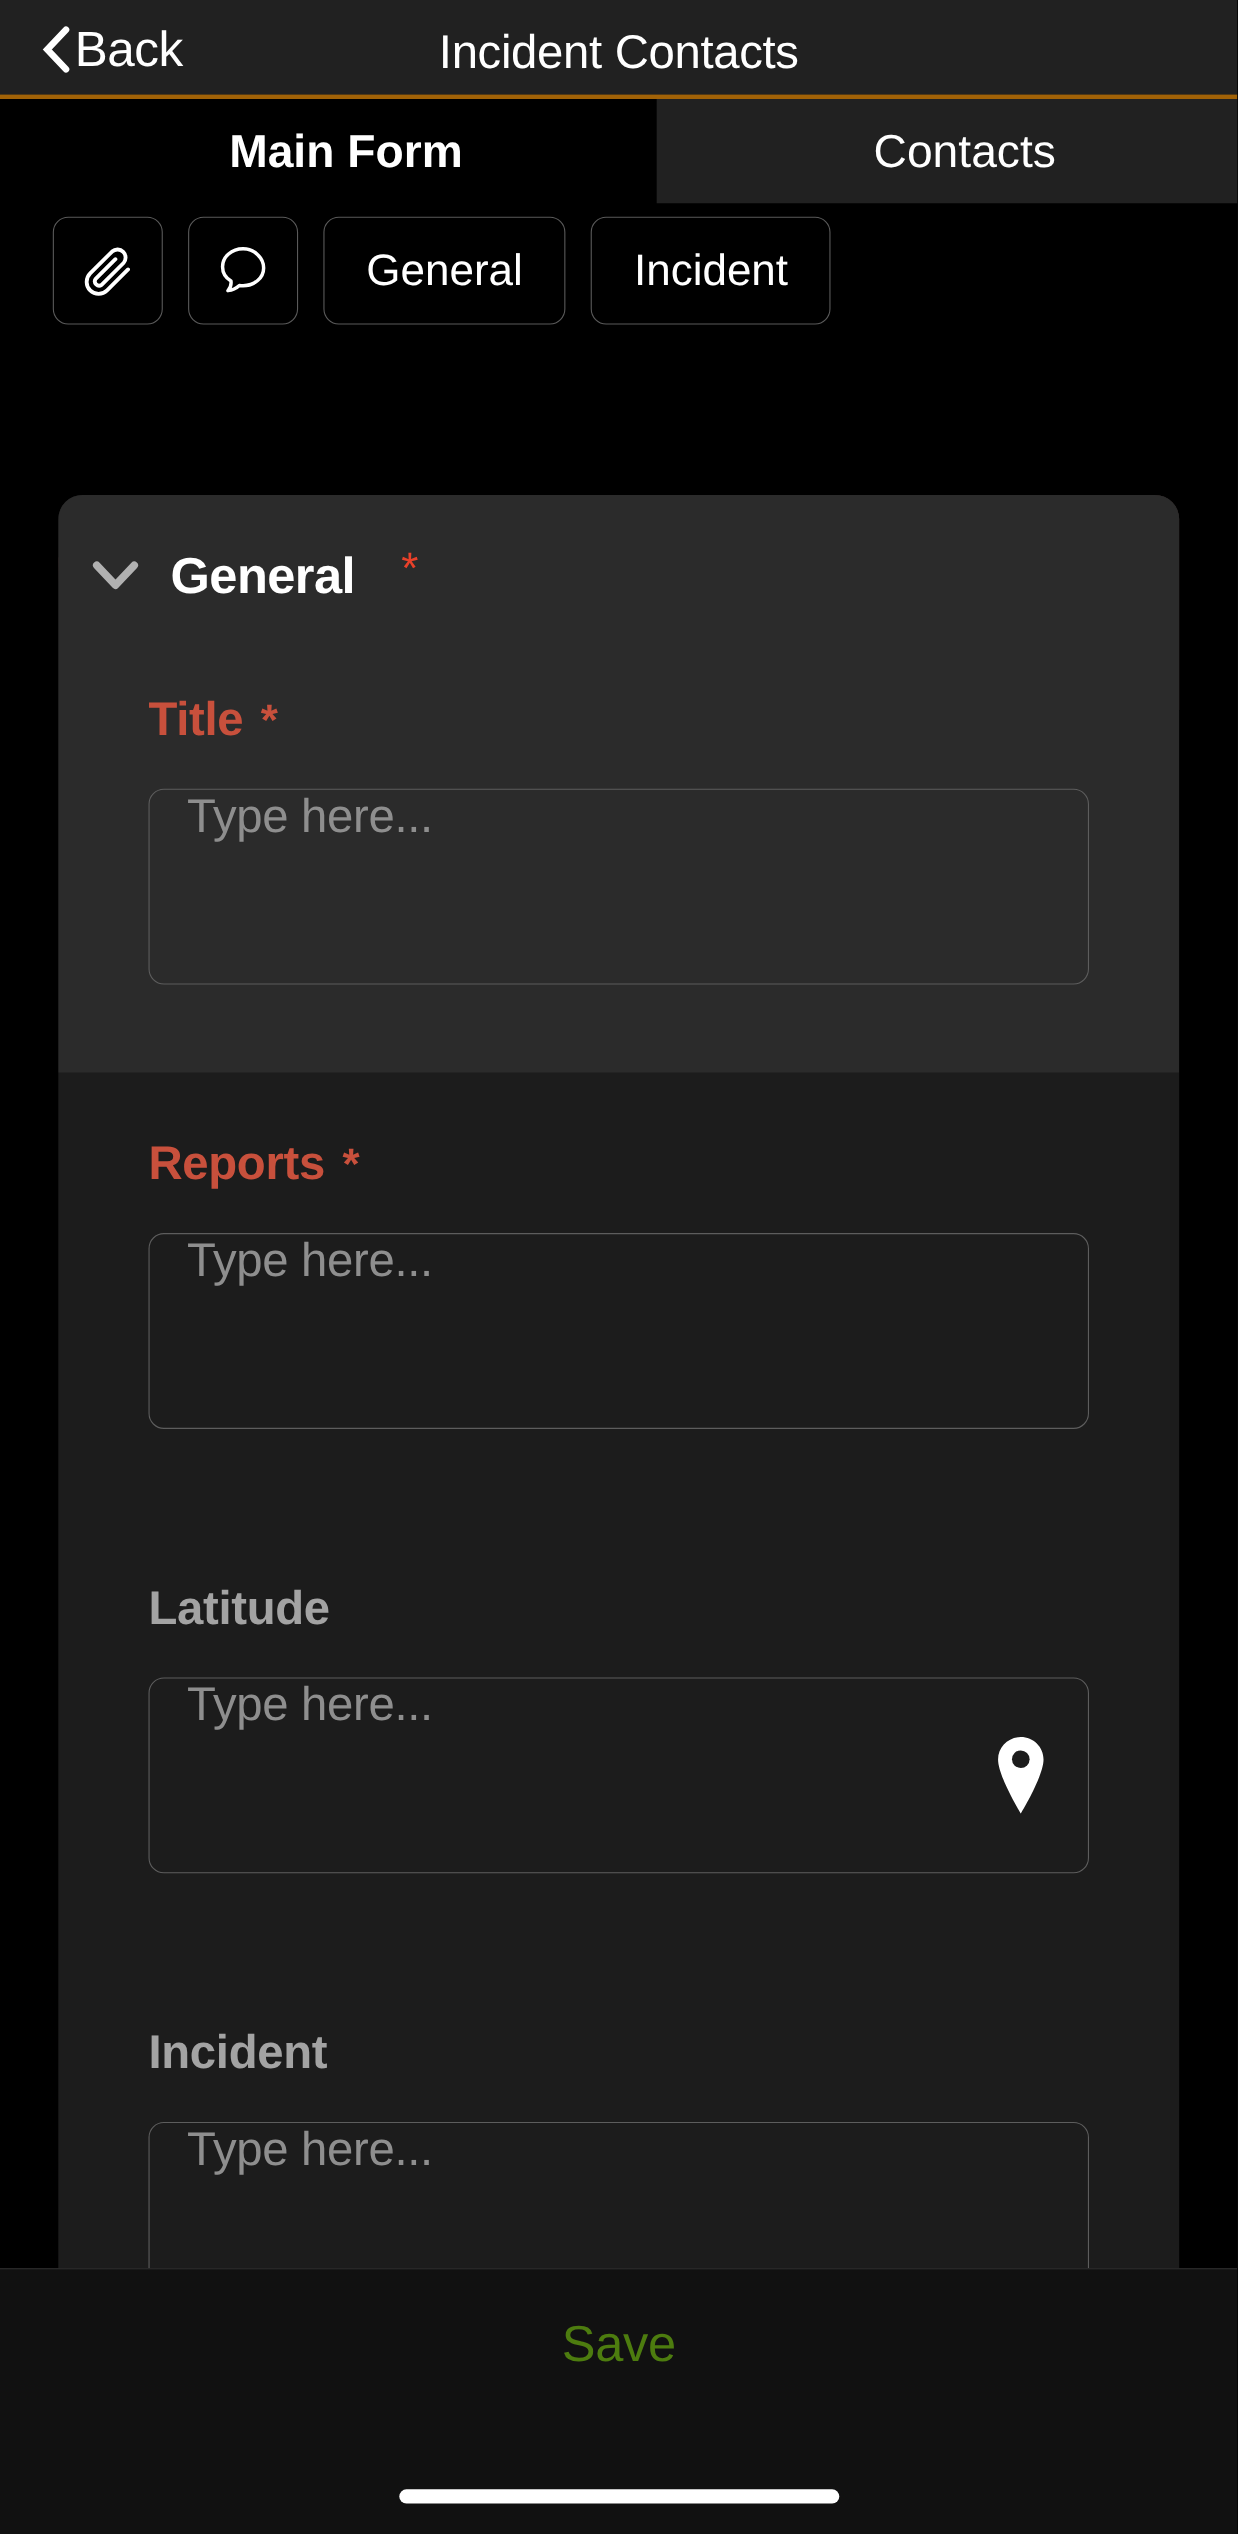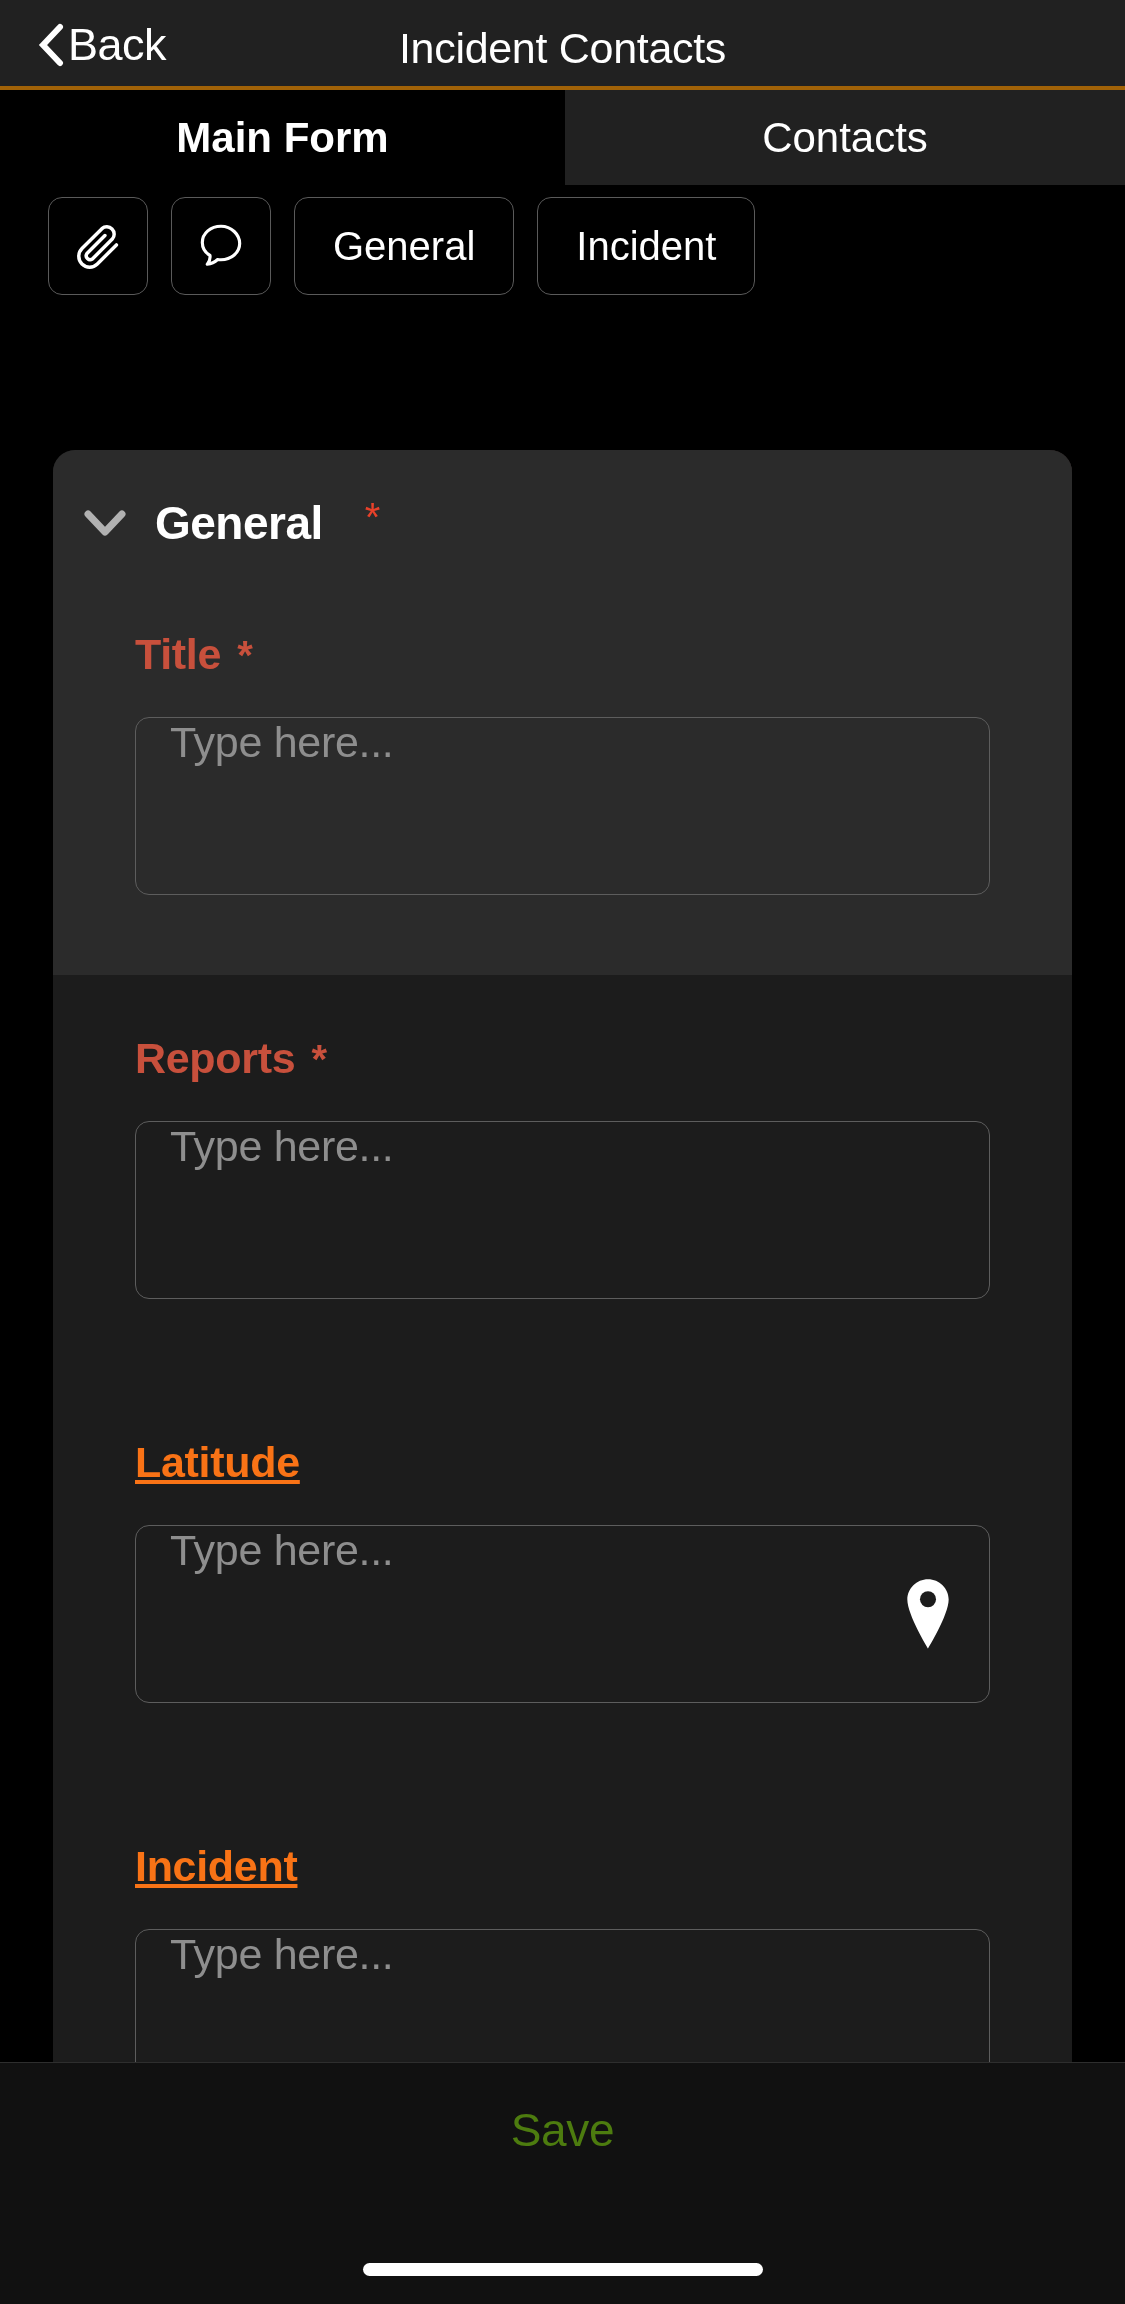--- a/index.html
+++ b/index.html
@@ -27,21 +27,21 @@
     position:absolute; left:0; top:24px; width:1125px;
     text-align:center; color:#fff; font-size:43px; letter-spacing:-0.3px;
   }
 
   
   .tabbar { position:absolute; left:0; top:90px; width:1125px; height:95px; display:flex; }
   .tab {
     flex:0 0 auto; height:95px; display:flex; align-items:center; justify-content:center;
     color:#fff; font-size:42px; cursor:pointer;
   }
-  .tab.active   { width:565px; background:#000000; font-weight:bold; }
+  .tab.active   { width:565px; background:#000000; font-weight:bold;margin-left:32px; }
   .tab.inactive { width:560px; background:#212121; }
 
   
   .chiprow {
     position:absolute; left:0; top:185px; width:1125px; height:122px;
     background:#000; display:flex; align-items:center; gap:23px;
     padding-left:48px; overflow:hidden;
   }
   .chip {
     height:98px; border:1px solid #5a5a5a; border-radius:14px;
@@ -80,21 +80,21 @@
     display:flex; align-items:center; gap:28px; cursor:pointer;
   }
   .chev-down { width:44px; height:28px; display:block; opacity:.85; }
   .section-title { color:#fff; font-size:46px; font-weight:bold; letter-spacing:-0.5px; }
   .req-star { color:#e8412a; font-size:40px; margin-left:14px; position:relative; top:-6px; }
 
   
   .field { position:absolute; left:82px; width:855px; }
   .f-label { font-size:43px; font-weight:bold; letter-spacing:-0.3px; margin-bottom:38px; white-space:nowrap; }
   .f-label.required { color:#c8503c; }
-  .f-label.optional { color:#f97316;text-decoration:underline; }
+  .f-label.optional { color:#a3a3a3; }
   .f-label .star { color:#c8503c; font-size:40px; margin-left:16px; }
 
   .f-input {
     position:relative; width:855px; height:178px;
     border:1px solid #5d5d5d; border-radius:14px;
     background:transparent; display:flex; align-items:flex-start;
     padding:0 34px; cursor:text;
   }
   .f-ph { color:#8e8e8e; font-size:43px; letter-spacing:-0.3px; }
   .f-trail { position:absolute; right:30px; top:50%; transform:translateY(-50%); display:flex; align-items:center; cursor:pointer; }

